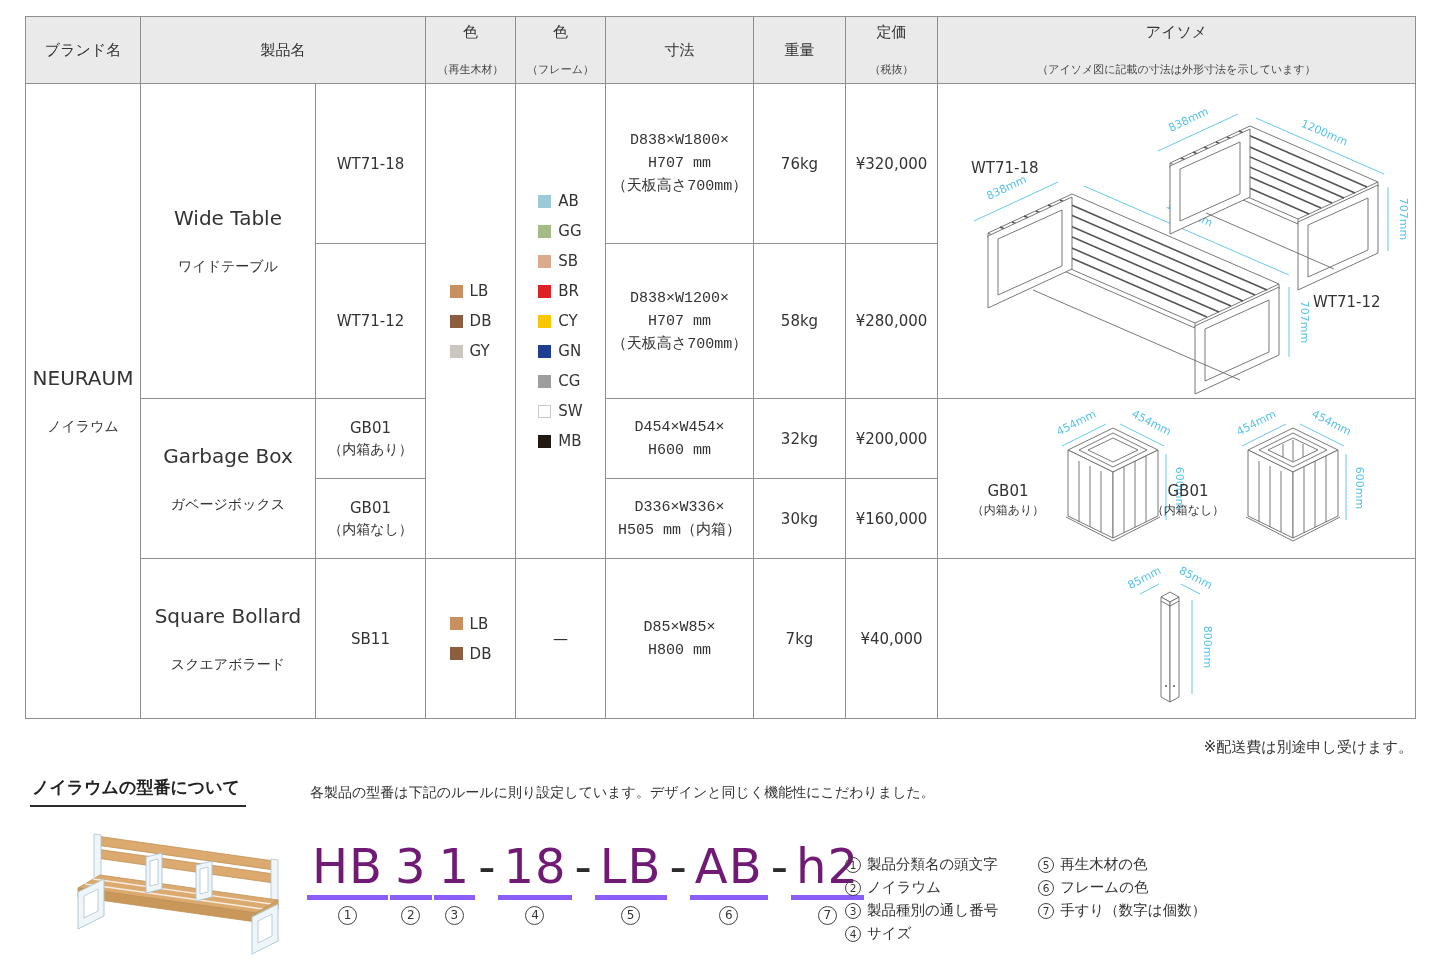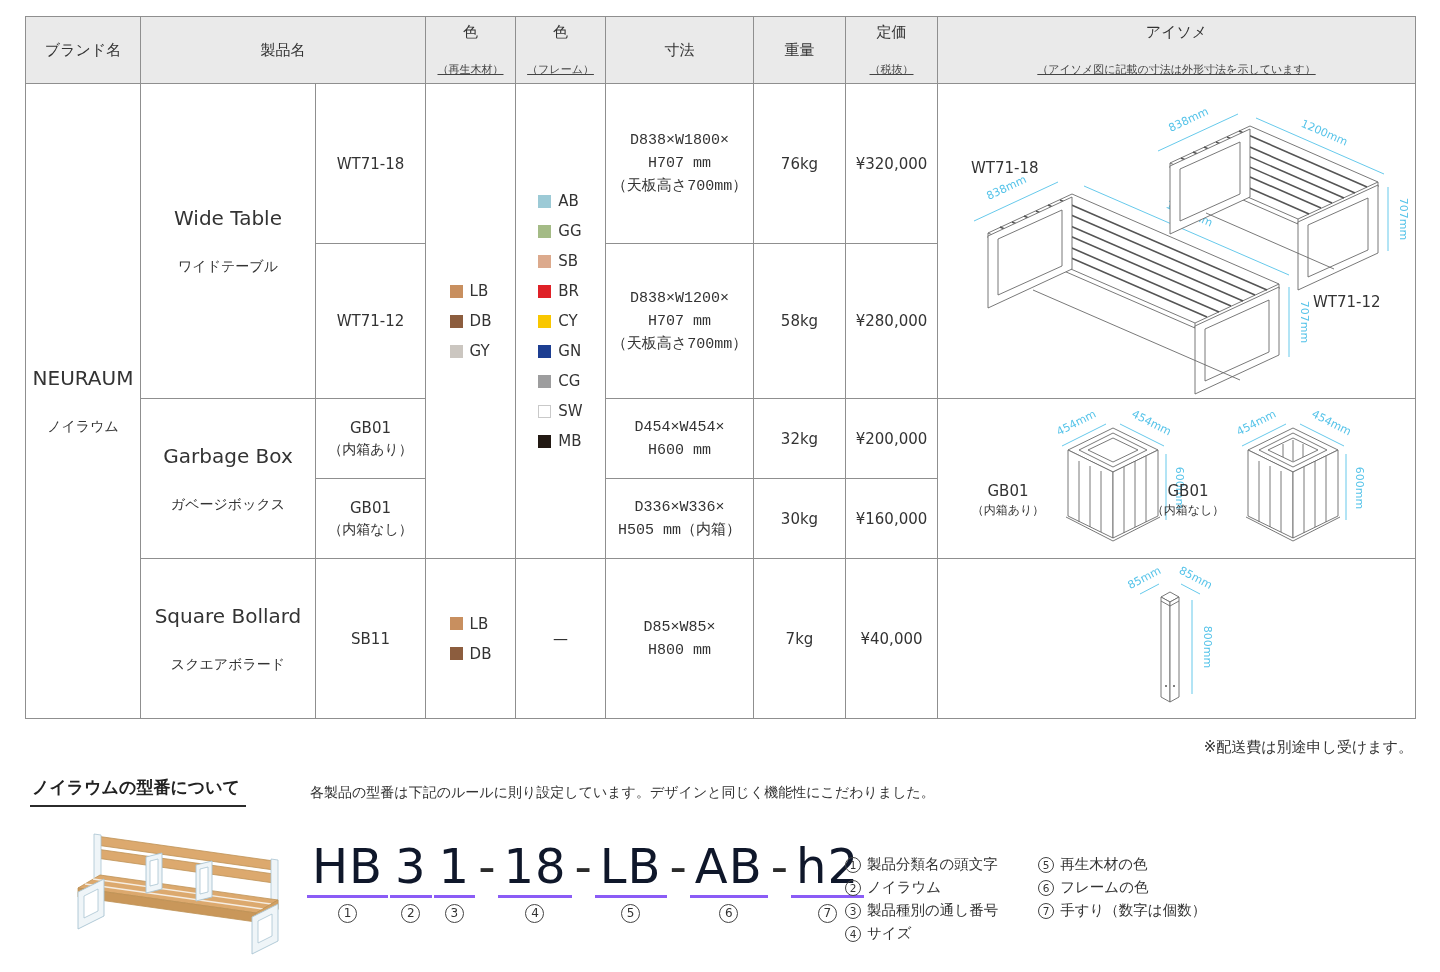--- a/index.html
+++ b/index.html
@@ -11,21 +11,21 @@
   }
   
   #spec-wrap { position:absolute; left:25px; top:16px; }
   table.spec { border-collapse:collapse; table-layout:fixed; width:1390px; }
   table.spec td, table.spec th { border:1px solid var(--bd,#8f8f8f); padding:0; vertical-align:middle; text-align:center; font-weight:normal; }
   tr.hdr { height:67px; }
   tr.r1 { height:160px; } tr.r2 { height:155px; }
   tr.r3 { height:80px; }  tr.r4 { height:80px; }
   tr.r5 { height:160px; }
   th.hd { background:var(--hdr,#eaeaea); font-size:15px; color:#333; }
-  .hd-sub { display:block; font-size:11px; margin-top:20px; color:#444;text-decoration:underline; }
+  .hd-sub { display:block; font-size:11px; margin-top:20px; color:#444; }
   .two-line .en { font-size:20px; }
   .two-line .ja { font-size:14px; margin-top:28px; }
   .model { font-size:15px; }
   .model-note { font-size:14px; margin-top:4px; }
   .dims { font-size:15px; line-height:23px;font-family:Liberation Mono, monospace; }
   .kg, .price { font-size:15px; }
   
   .swatch-col { display:inline-block; text-align:left; }
   .swatch-row { display:flex; align-items:center; margin:12px 0; }
   .swatch { width:13px; height:13px; margin-right:7px; border:1px solid transparent; }
@@ -43,22 +43,22 @@
   .face { stroke:#6a6a6a; stroke-width:0.9; fill:#fff; }
   .slat { stroke:#555; stroke-width:1.6; }
   
   #ship-note { position:absolute; top:738px; right:27px; font-size:15px; color:#333; }
   #sec-title { position:absolute; left:30px; top:776px; font-size:17px; font-weight:bold; color:#222;
                border-bottom:2px solid #2b2b2b; padding:0 6px 6px 2px; }
   #sec-desc  { position:absolute; left:310px; top:784px; font-size:14px; color:#333; }
   #bench { position:absolute; left:50px; top:812px; }
   #code-row { position:absolute; left:306px; top:840px; display:flex; align-items:flex-start; }
   .seg { display:flex; flex-direction:column; align-items:center; margin:0 1px; }
-  .seg-text { font-size:48px; letter-spacing:1px; color:#0f172a; line-height:1.1;
-              border-bottom:3px solid #8b5cf6; padding:0 5px 2px 5px; }
+  .seg-text { font-size:48px; letter-spacing:1px; color:#701a75; line-height:1.1;
+              border-bottom:5px solid #8b5cf6; padding:0 5px 2px 5px; }
   .sep { font-size:48px; color:#2b2b2b; line-height:1.1; padding:0 2px; }
   .circ { width:19px; height:19px; border:1px solid #444; border-radius:50%; font-size:12px;
           display:flex; align-items:center; justify-content:center; color:#333; margin-top:6px; }
   #legend { position:absolute; left:845px; top:853px; display:flex; }
   .legend-col { display:flex; flex-direction:column; }
   .legend-col.c2 { margin-left:40px; }
   .legend-item { display:flex; align-items:center; height:23px; }
   .legend-item .circ { width:16px; height:16px; font-size:10.5px; margin:0 6px 0 0; flex:0 0 auto; }
   .legend-label { font-size:14.5px; color:#333; white-space:nowrap; }
 </style>

